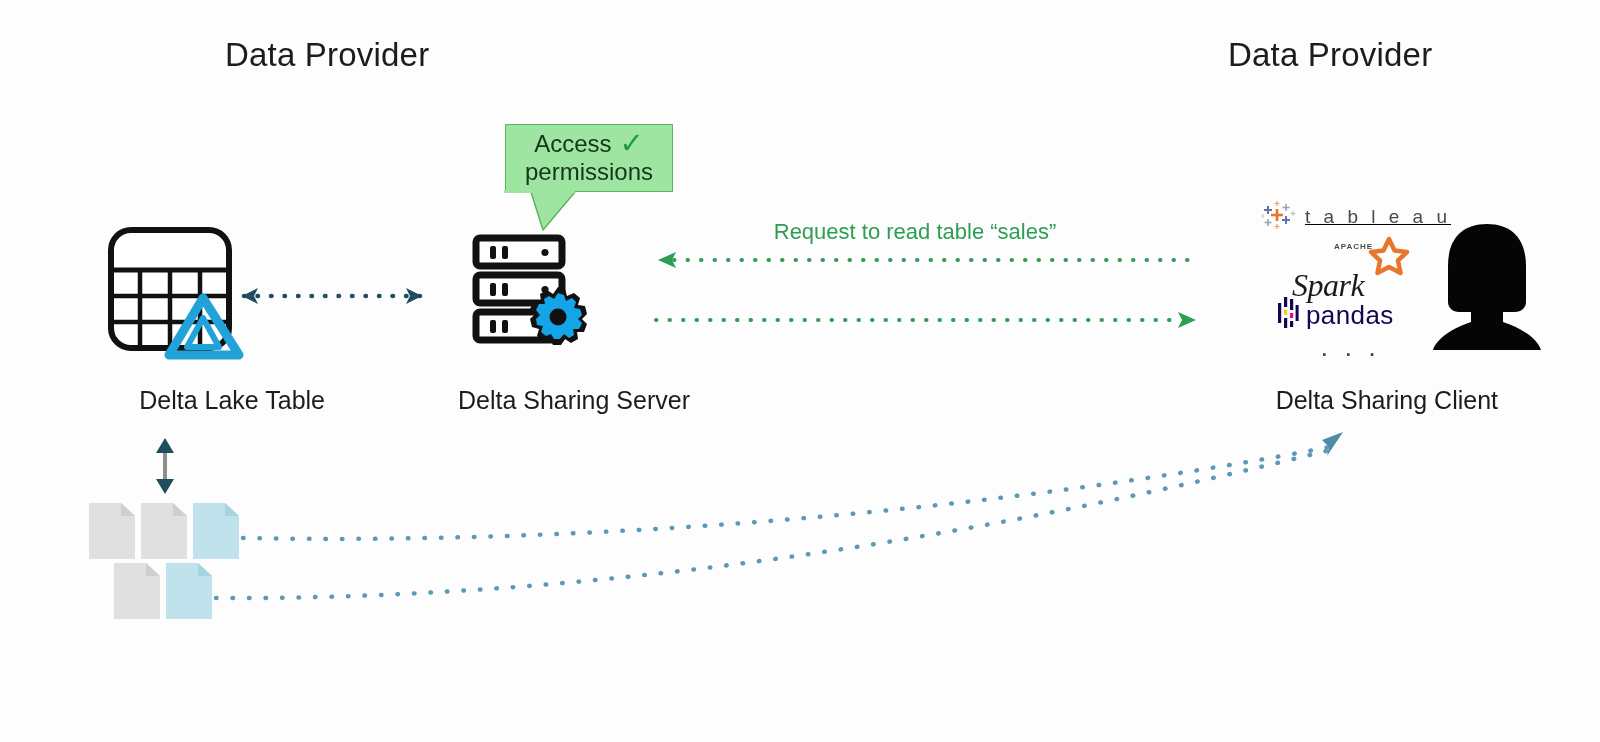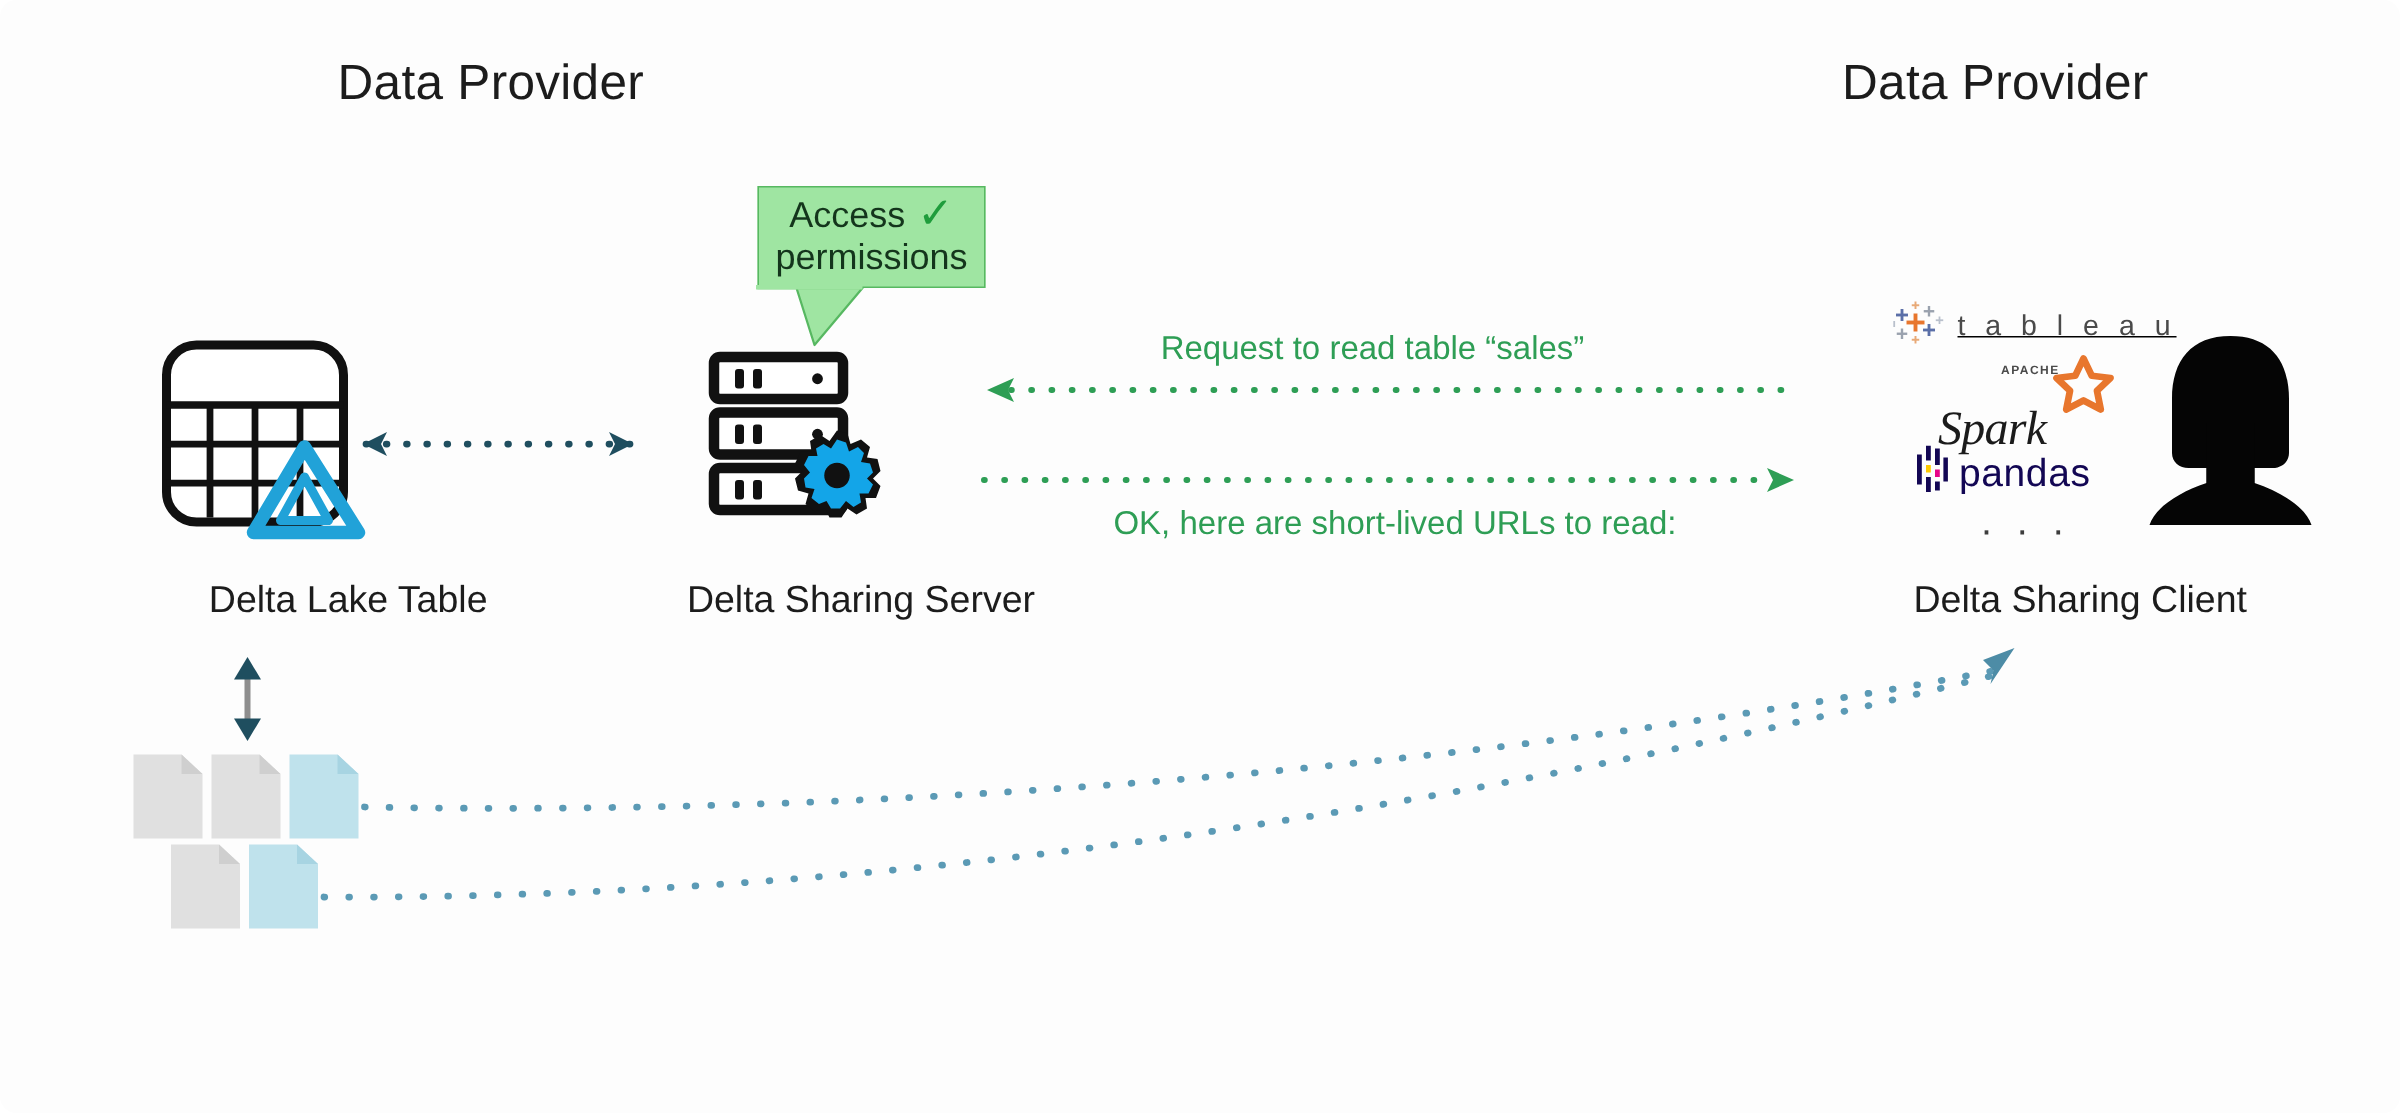--- a/index.html
+++ b/index.html
@@ -149,21 +149,21 @@
   <div class="abs node-caption" style="left:0px; top:386px; width:325px;">Delta Lake Table</div>
 
   <div class="abs" style="left:222px; top:278px; width:220px; height:36px;">
     <svg width="220" height="36" viewBox="0 0 220 36">
       <line x1="22" y1="18" x2="198" y2="18" stroke="#1f4e5f" stroke-width="4.5" stroke-linecap="round" stroke-dasharray="0.5 13"></line>
       <path d="M20 18 L36 10 L32 18 L36 26 Z" fill="#1f4e5f"></path>
       <path d="M200 18 L184 10 L188 18 L184 26 Z" fill="#1f4e5f"></path>
     </svg>
   </div>
 
-  <div class="abs callout" style="left:505px; top:124px; width:152px; height:68px;">
+  <div class="abs callout" style="left:505px; top:124px; width:168px; height:68px;">
     <div class="callout-line">
       <span>Access</span>
       <span class="check">✓</span>
     </div>
     <div class="callout-line">
       <span>permissions</span>
     </div>
   </div>
 
   <div class="abs" style="left:503px; top:190px; width:120px; height:42px;">
@@ -211,21 +211,20 @@
     </svg>
   </div>
 
   <div class="abs" style="left:652px; top:308px; width:550px; height:24px;">
     <svg width="550" height="24" viewBox="0 0 550 24">
       <line x1="4" y1="12" x2="528" y2="12" stroke="#2e9e55" stroke-width="4" stroke-linecap="round" stroke-dasharray="0.5 13"></line>
       <path d="M544 12 L526 4 L530 12 L526 20 Z" fill="#2e9e55"></path>
     </svg>
   </div>
 
-  <div class="abs msg-label" style="left:630px; top:336px; width:600px;">OK, here are short-lived URLs to read:</div>
 
   <div class="abs" style="left:1262px; top:200px;text-decoration:underline;">
     <div class="logo-row">
       <span>
         <svg width="36" height="30" viewBox="0 0 36 30">
           <g stroke-linecap="butt">
 
             <g stroke="#e8762d" stroke-width="2.6">
               <line x1="15" y1="9" x2="15" y2="21"></line>
                 <line x1="9" y1="15" x2="21" y2="15"></line>

